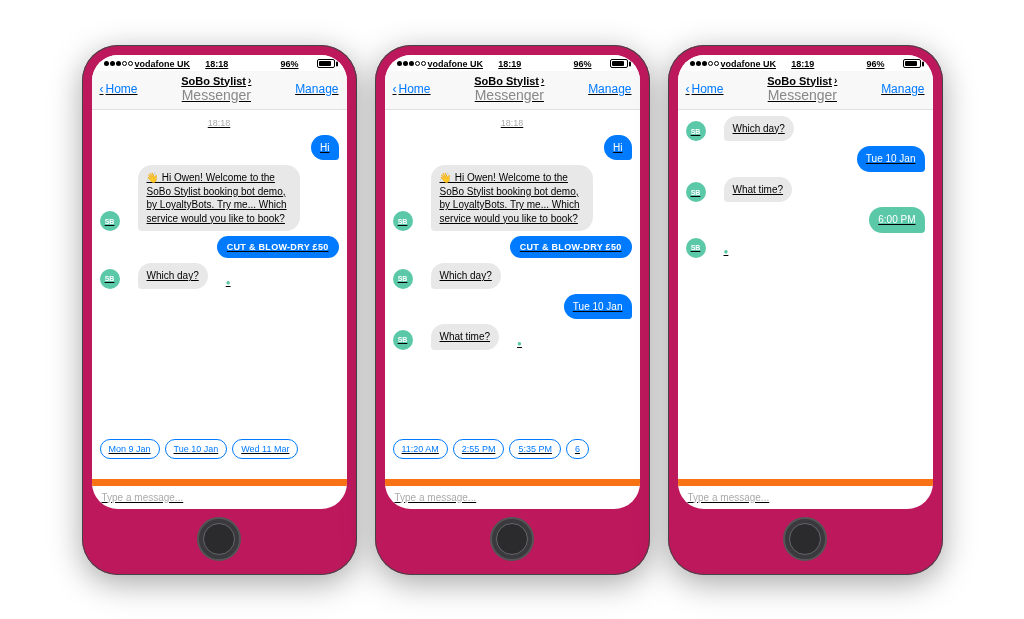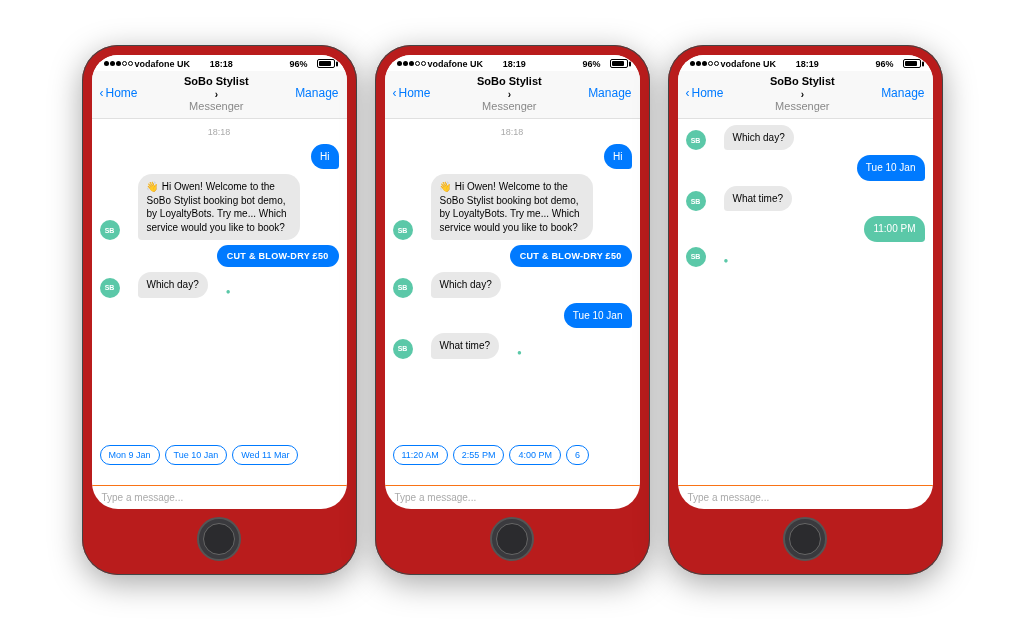--- a/index.html
+++ b/index.html
@@ -15,27 +15,28 @@
     .phones-container {
       display: flex;
       gap: 18px;
       align-items: center;
       justify-content: center;
       padding: 20px;
     }
     .phone {
       width: 275px;
       height: 530px;
-      background: #b91c1c;
+      background: #be185d;
       border-radius: 36px;
       padding: 10px;
       box-shadow: 0 8px 32px rgba(0,0,0,0.35), inset 0 0 0 1px #444;
       position: relative;
       display: flex;
       flex-direction: column;
+      text-decoration: underline;
     }
     .phone-inner {
       background: #fff;
       border-radius: 26px;
       overflow: hidden;
       flex: 1;
       display: flex;
       flex-direction: column;
     }
     
@@ -44,21 +45,21 @@
       padding: 4px 12px 2px;
       display: flex;
       justify-content: space-between;
       align-items: center;
       font-size: 9px;
       font-weight: 600;
       color: #000;
       flex-shrink: 0;
     }
     .status-left { display: flex; align-items: center; gap: 2px; }
-    .status-right { display: flex; align-items: center; gap: 9px; margin-left: 37px; }
+    .status-right { display: flex; align-items: center; gap: 18px; margin-left: 37px; }
     .signal-dots { display: flex; gap: 1px; }
     .dot { width: 5px; height: 5px; border-radius: 50%; background: #000; }
     .dot.empty { background: transparent; border: 1px solid #000; }
     .battery {
       width: 18px; height: 9px; border: 1px solid #000; border-radius: 2px;
       position: relative; display: flex; align-items: center; padding: 1px;
     }
     .battery::after {
       content: ''; position: absolute; right: -4px; top: 50%; transform: translateY(-50%);
       width: 2px; height: 5px; background: #000; border-radius: 1px;
@@ -89,24 +90,23 @@
       flex: 1;
     }
     .nav-title-main {
       font-size: 11px;
       font-weight: 600;
       color: #000;
       display: flex;
       align-items: center;
       justify-content: center;
       gap: 2px;
-      flex-direction: column;
     }
     .nav-title-sub {
-      font-size: 11px;
+      font-size: 14px;
       color: #888;
       text-align: center;
     }
     .nav-manage {
       color: #007aff;
       font-size: 12px;
       font-weight: 500;
     }
     
     .chat-area {
@@ -178,21 +178,21 @@
       color: #007aff;
       background: #fff;
       border-radius: 14px;
       padding: 4px 8px;
       font-size: 9px;
       white-space: nowrap;
       font-weight: 500;
     }
     
     .input-bar {
-      border-top: 1px solid #f97316;
+      border-top: 7px solid #f97316;
       padding: 6px 10px;
       display: flex;
       align-items: flex-end;
       flex-shrink: 0;
     }
     .input-placeholder {
       color: #aaa;
       font-size: 10px;
     }
     
@@ -356,21 +356,21 @@
         <div class="msg-row left">
           <div class="bot-avatar">SB</div>
           <div class="bubble bot">What time?</div>
           <span class="msg-read-icon">●</span>
         </div>
       </div>
 
       <div class="quick-replies">
         <div class="qr-btn">11:20 AM</div>
         <div class="qr-btn">2:55 PM</div>
-        <div class="qr-btn">4:00 PM</div>
+        <div class="qr-btn">5:35 PM</div>
         <div class="qr-btn">6</div>
       </div>
 
       <div class="input-bar">
         <span class="input-placeholder">Type a message...</span>
       </div>
     </div>
     <div class="home-btn">
       <div class="home-btn-inner"></div>
     </div>
@@ -420,21 +420,21 @@
           <div class="bubble bot">Which day?</div>
         </div>
         <div class="msg-row right">
           <div class="bubble user">Tue 10 Jan</div>
         </div>
         <div class="msg-row left">
           <div class="bot-avatar">SB</div>
           <div class="bubble bot">What time?</div>
         </div>
         <div class="msg-row right">
-          <div class="bubble user bubble-time-pm" style="background:#5bc8a8;">11:00 PM</div>
+          <div class="bubble user bubble-time-pm" style="background:#5bc8a8;">6:00 PM</div>
         </div>
         <div class="msg-row left">
           <div class="bot-avatar">SB</div>
           <span class="msg-read-icon">●</span>
         </div>
       </div>
 
       <div class="input-bar">
         <span class="input-placeholder">Type a message...</span>
       </div>

